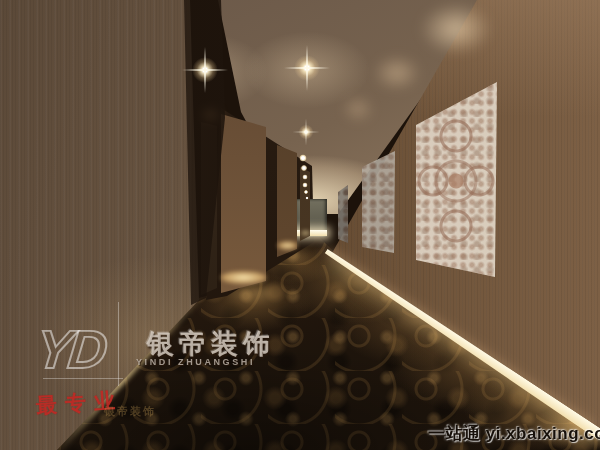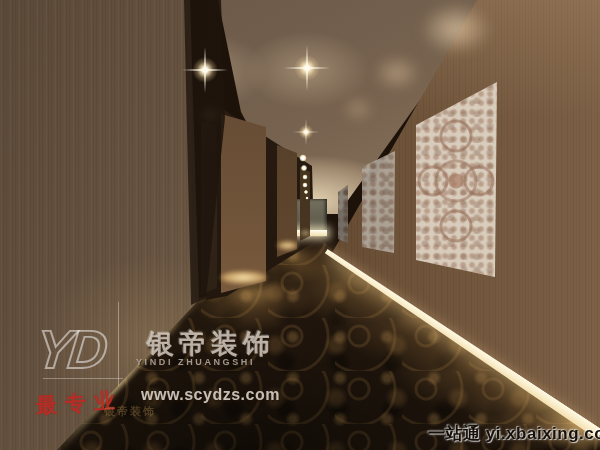--- a/index.html
+++ b/index.html
@@ -222,18 +222,17 @@
 
   <svg class="wm yd-logo" viewBox="0 0 96 70">
     <g fill="none" stroke="rgba(255,255,255,0.5)" stroke-width="2">
       <text x="4" y="52" font-size="54" font-style="italic" font-weight="bold" letter-spacing="-4" transform="skewX(-6)">YD</text>
     </g>
   </svg>
   <div class="cross-v"></div>
   <div class="cross-h"></div>
   <div class="wm brand-cn">银帝装饰</div>
   <div class="wm brand-en">YINDI ZHUANGSHI</div>
-  <div class="wm website">www.scydzs.com</div>
   <div class="wm stamp">最专业</div>
   <div class="wm faint-brand">银帝装饰</div>
   <div class="wm portal">一站通 yi.xbaixing.com</div>
 
 </div>
 
 </body></html>

